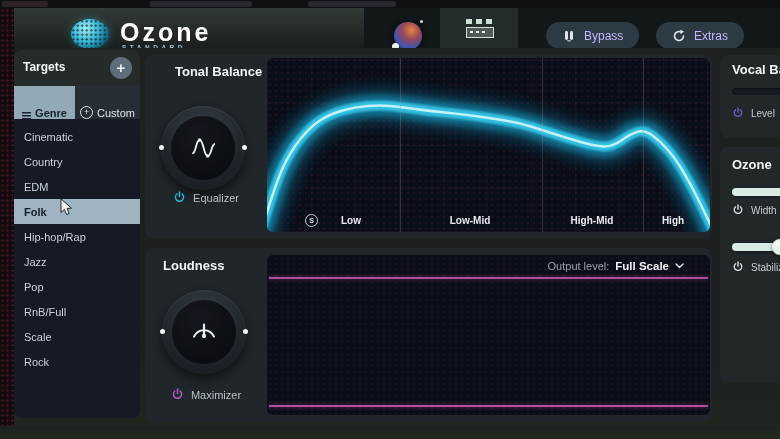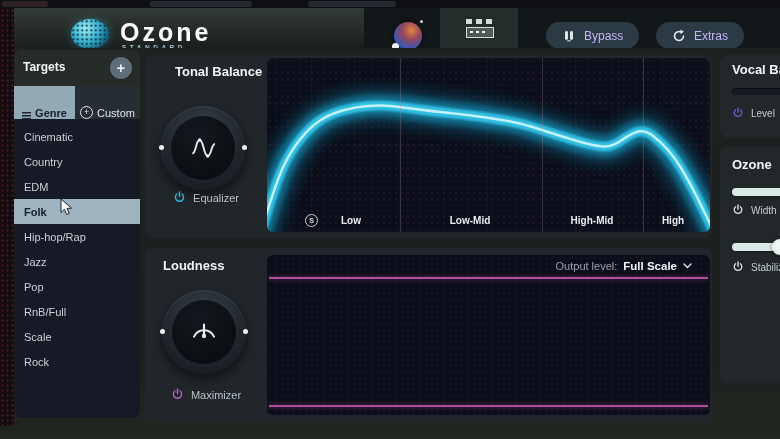--- a/index.html
+++ b/index.html
@@ -90,21 +90,21 @@
     background-size:6px 6px,auto,auto;}
   .spec svg{position:absolute;inset:0;}
   .spec .vdiv{position:absolute;top:0;bottom:0;width:1px;background:rgba(170,140,150,.30);}
   .region-label{position:absolute;bottom:6px;transform:translateX(-50%);font-size:10px;font-weight:bold;color:#e8ecef;}
   .sbadge{position:absolute;left:38px;bottom:5px;width:11px;height:11px;border:1px solid #c9ced2;border-radius:50%;
     color:#dfe3e6;font-size:7px;line-height:11px;text-align:center;font-weight:bold;}
   
   .ldisp{position:absolute;left:122px;top:7px;width:443px;height:160px;border-radius:6px;overflow:hidden;
     background:#0a0e19;
     background-image:radial-gradient(rgba(165,55,100,.11) 1px,transparent 1.2px);background-size:6px 6px;}
-  .outlevel{position:absolute;right:18px;top:5px;display:flex;align-items:center;gap:6px;font-size:11px;color:#9aa1a8;margin-left:14px;}
+  .outlevel{position:absolute;right:26px;top:5px;display:flex;align-items:center;gap:6px;font-size:11px;color:#9aa1a8;margin-left:14px;}
   .outlevel b{color:#f0f3f5;font-size:11.5px;}
   .lline{position:absolute;left:2px;right:2px;height:2px;background:#b24e99;box-shadow:0 0 5px rgba(200,90,170,.55);}
   .lline.top{top:22px;} .lline.bot{top:150px;}
   
   .vocal{left:706px;top:7px;width:120px;height:83px;background:#22282a;}
   .extras{left:706px;top:99px;width:120px;height:236px;background:#22282a;}
   .rtitle{left:12px;top:7px;font-size:13px;}
   .slider{position:absolute;left:12px;width:108px;height:8px;border-radius:4px;}
   .slider.dark{top:33px;height:7px;background:#161b22;box-shadow:inset 0 1px 2px rgba(0,0,0,.6);}
   .slider.light{background:#d8ece5;box-shadow:0 1px 3px rgba(0,0,0,.4);}

